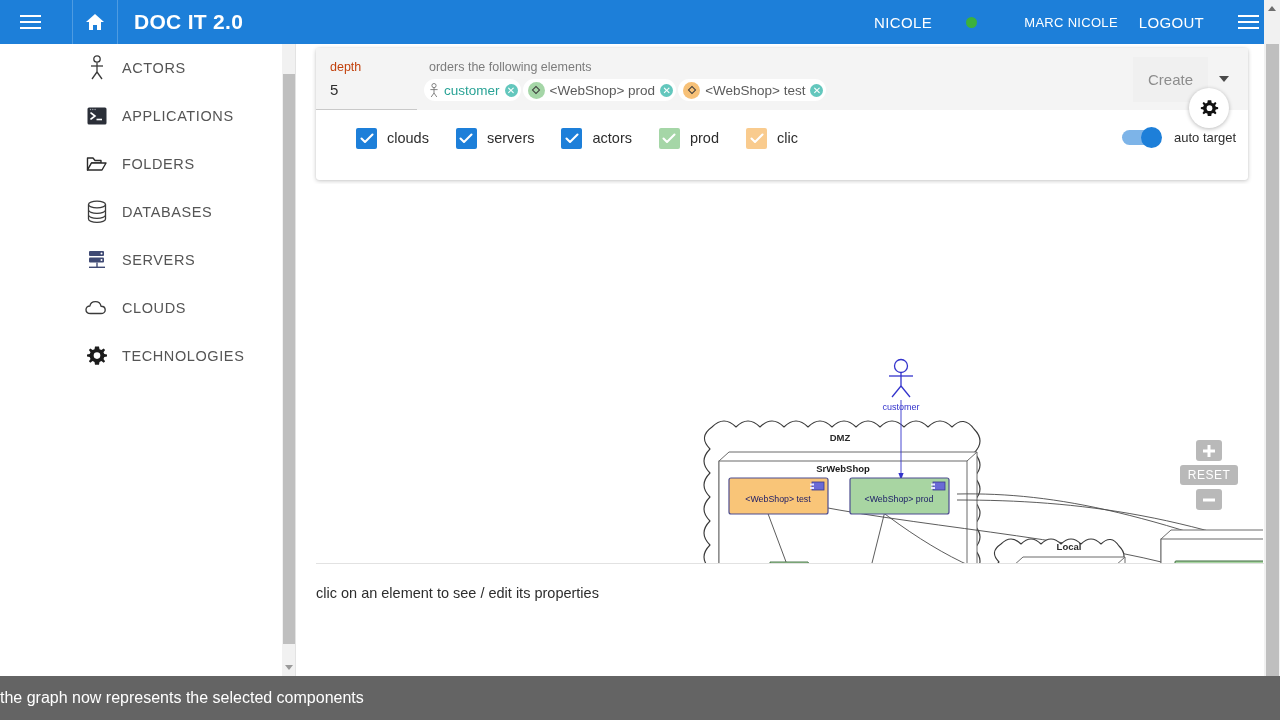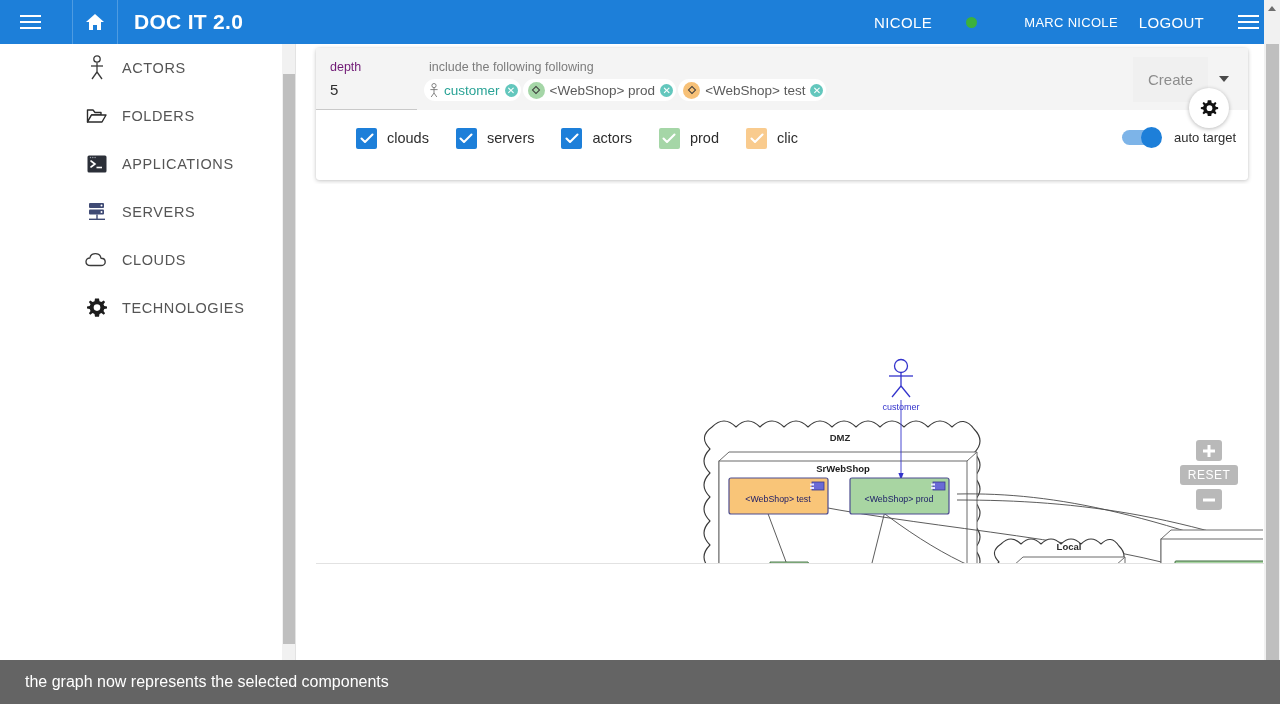--- a/index.html
+++ b/index.html
@@ -105,21 +105,21 @@
     box-shadow: 0 1px 4px rgba(0,0,0,.22), 0 0 1px rgba(0,0,0,.14);
   }
   .filter-row {
     position: absolute; left: 0; top: 0; height: 62px; width: 932px;
     display: flex; align-items: flex-start;
   }
   .depth-box {
     width: 101px; height: 62px; background: #f4f4f4;
     border-bottom: 1px solid #c9c9c9; padding: 12px 0 0 14px;
   }
-  .depth-label { font-size: 12.5px; color: #701a75; }
+  .depth-label { font-size: 12.5px; color: #c2410c; }
   .depth-val { font-size: 15px; color: #2e2e2e; margin-top: 7px; }
   .chips-box {
     flex: 1; height: 62px; background: #f4f4f4; padding: 12px 0 0 7px;
     position: relative;
   }
   .chips-label { font-size: 12.5px; color: #7c7c7c; margin-left: 5px; }
   .chips { display: flex; align-items: center; margin-top: 5px; }
   .chip {
     display: flex; align-items: center; height: 22px;
     background: #fff; border-radius: 11px; padding: 0 3px 0 5px;
@@ -225,23 +225,23 @@
   }
 
   .props {
     position: absolute; left: 19px; top: 521px; width: 947px; height: 110px;
     background: #fff;
   }
   .props-text { position: absolute; left: 0; top: 20px; font-size: 14.5px; color: #2d2d2d; }
 
   
   .caption {
-    position: absolute; left: 0; bottom: 16px; width: 1280px; height: 44px;
+    position: absolute; left: 0; bottom: 0; width: 1280px; height: 44px;
     background: #646464; color: #fff;
-    display: flex; align-items: center; padding-left: 25px;
+    display: flex; align-items: center; padding-left: 0;
     font-size: 16px;
   }
 </style>
 </head>
 <body>
 
 <div class="appbar">
   <div class="appbar-left">
     <div class="hamburger">
       <i></i>
@@ -278,42 +278,53 @@
         <line x1="2" y1="11" x2="14" y2="11" stroke="#3a3a3a" stroke-width="1.3"></line>
         <line x1="8" y1="17" x2="3" y2="24" stroke="#3a3a3a" stroke-width="1.3"></line>
         <line x1="8" y1="17" x2="13" y2="24" stroke="#3a3a3a" stroke-width="1.3"></line>
       </svg>
     </span>
     <span class="lbl">ACTORS</span>
   </div>
 
   <div class="nav-item">
     <span class="ico">
-      <svg width="22" height="18" viewBox="0 0 22 18">
-        <path d="M1.5 15 L1.5 3 L7 3 L9 5.5 L15 5.5 L15 8 L5.5 8 L1.5 15 Z" fill="none" stroke="#2b2b2b" stroke-width="1.4" stroke-linejoin="round"></path>
-        <path d="M1.5 15 L5.5 8 L20 8 L16 15 Z" fill="#fff" stroke="#2b2b2b" stroke-width="1.4" stroke-linejoin="round"></path>
-      </svg>
-    </span>
-    <span class="lbl">FOLDERS</span>
-  </div>
-
-  <div class="nav-item">
-    <span class="ico">
       <svg width="20" height="18" viewBox="0 0 20 18">
         <rect x="0.5" y="0.5" width="19" height="17" rx="1.5" fill="#2b2f38"></rect>
         <path d="M4 6 L8 9 L4 12" fill="none" stroke="#fff" stroke-width="1.6" stroke-linecap="round"></path>
         <line x1="9.5" y1="12.5" x2="15" y2="12.5" stroke="#fff" stroke-width="1.6"></line>
         <circle cx="3.5" cy="2.5" r="0.7" fill="#9aa0aa"></circle>
         <circle cx="5.8" cy="2.5" r="0.7" fill="#9aa0aa"></circle>
         <circle cx="8.1" cy="2.5" r="0.7" fill="#9aa0aa"></circle>
       </svg>
     </span>
     <span class="lbl">APPLICATIONS</span>
   </div>
 
+  <div class="nav-item">
+    <span class="ico">
+      <svg width="22" height="18" viewBox="0 0 22 18">
+        <path d="M1.5 15 L1.5 3 L7 3 L9 5.5 L15 5.5 L15 8 L5.5 8 L1.5 15 Z" fill="none" stroke="#2b2b2b" stroke-width="1.4" stroke-linejoin="round"></path>
+        <path d="M1.5 15 L5.5 8 L20 8 L16 15 Z" fill="#fff" stroke="#2b2b2b" stroke-width="1.4" stroke-linejoin="round"></path>
+      </svg>
+    </span>
+    <span class="lbl">FOLDERS</span>
+  </div>
+
+  <div class="nav-item">
+    <span class="ico">
+      <svg width="20" height="24" viewBox="0 0 20 24">
+        <ellipse cx="10" cy="4.5" rx="8.5" ry="3.3" fill="#fff" stroke="#3a3a3a" stroke-width="1.3"></ellipse>
+        <path d="M1.5 4.5 L1.5 19 C1.5 20.8 5.3 22.3 10 22.3 C14.7 22.3 18.5 20.8 18.5 19 L18.5 4.5" fill="none" stroke="#3a3a3a" stroke-width="1.3"></path>
+        <path d="M1.5 10 C1.5 11.8 5.3 13.3 10 13.3 C14.7 13.3 18.5 11.8 18.5 10" fill="none" stroke="#3a3a3a" stroke-width="1.2"></path>
+        <path d="M1.5 15 C1.5 16.8 5.3 18.3 10 18.3 C14.7 18.3 18.5 16.8 18.5 15" fill="none" stroke="#3a3a3a" stroke-width="1.2"></path>
+      </svg>
+    </span>
+    <span class="lbl">DATABASES</span>
+  </div>
 
   <div class="nav-item">
     <span class="ico">
       <svg width="22" height="20" viewBox="0 0 22 20">
         <rect x="3" y="1" width="15" height="5" rx="1" fill="#3f4a74"></rect>
         <rect x="3" y="7.5" width="15" height="5" rx="1" fill="#3f4a74"></rect>
         <circle cx="15.5" cy="3.5" r="1" fill="#fff"></circle>
         <circle cx="15.5" cy="10" r="1" fill="#fff"></circle>
         <line x1="11" y1="12.5" x2="11" y2="17" stroke="#3f4a74" stroke-width="1.4"></line>
         <line x1="3" y1="17.3" x2="19" y2="17.3" stroke="#3f4a74" stroke-width="1.4"></line>
@@ -352,21 +363,21 @@
 
   <div class="card">
 
     <div class="filter-row">
       <div class="depth-box">
         <div class="depth-label">depth</div>
         <div class="depth-val">5</div>
       </div>
 
       <div class="chips-box">
-        <div class="chips-label">include the following following</div>
+        <div class="chips-label">orders the following elements</div>
         <div class="chips">
 
           <div class="chip">
             <span class="actor-mini">
               <svg width="10" height="15" viewBox="0 0 10 15">
                 <circle cx="5" cy="2.6" r="2.1" fill="none" stroke="#777" stroke-width="0.9"></circle>
                 <line x1="5" y1="4.8" x2="5" y2="10" stroke="#777" stroke-width="0.9"></line>
                 <line x1="1.4" y1="6.6" x2="8.6" y2="6.6" stroke="#777" stroke-width="0.9"></line>
                 <line x1="5" y1="10" x2="2.2" y2="14" stroke="#777" stroke-width="0.9"></line>
                 <line x1="5" y1="10" x2="7.8" y2="14" stroke="#777" stroke-width="0.9"></line>
@@ -622,20 +633,23 @@
         <rect x="1115" y="410" width="12" height="8" fill="#a8d5a2" stroke="#3f6b3f" stroke-width="0.8"></rect>
         <rect x="1113" y="411.5" width="4" height="2" fill="#3f6b3f"></rect>
         <rect x="1113" y="415" width="4" height="2" fill="#3f6b3f"></rect>
         <text x="1079" y="431" font-size="8.5" fill="#1a1a1a" text-anchor="middle" font-family="'Liberation Sans',sans-serif">&lt;Orders API&gt; prod</text>
       </g>
 
     </svg>
    </div>
   </div>
 
+  <div class="props">
+    <div class="props-text">clic on an element to see / edit its properties</div>
+  </div>
 </div>
 
 <div class="zoom-ctrls">
   <div class="zbtn">
     <svg width="14" height="14" viewBox="0 0 14 14">
       <rect x="1" y="5.5" width="12" height="3" fill="#fff"></rect>
       <rect x="5.5" y="1" width="3" height="12" fill="#fff"></rect>
     </svg>
   </div>
   <div class="zreset">RESET</div>

